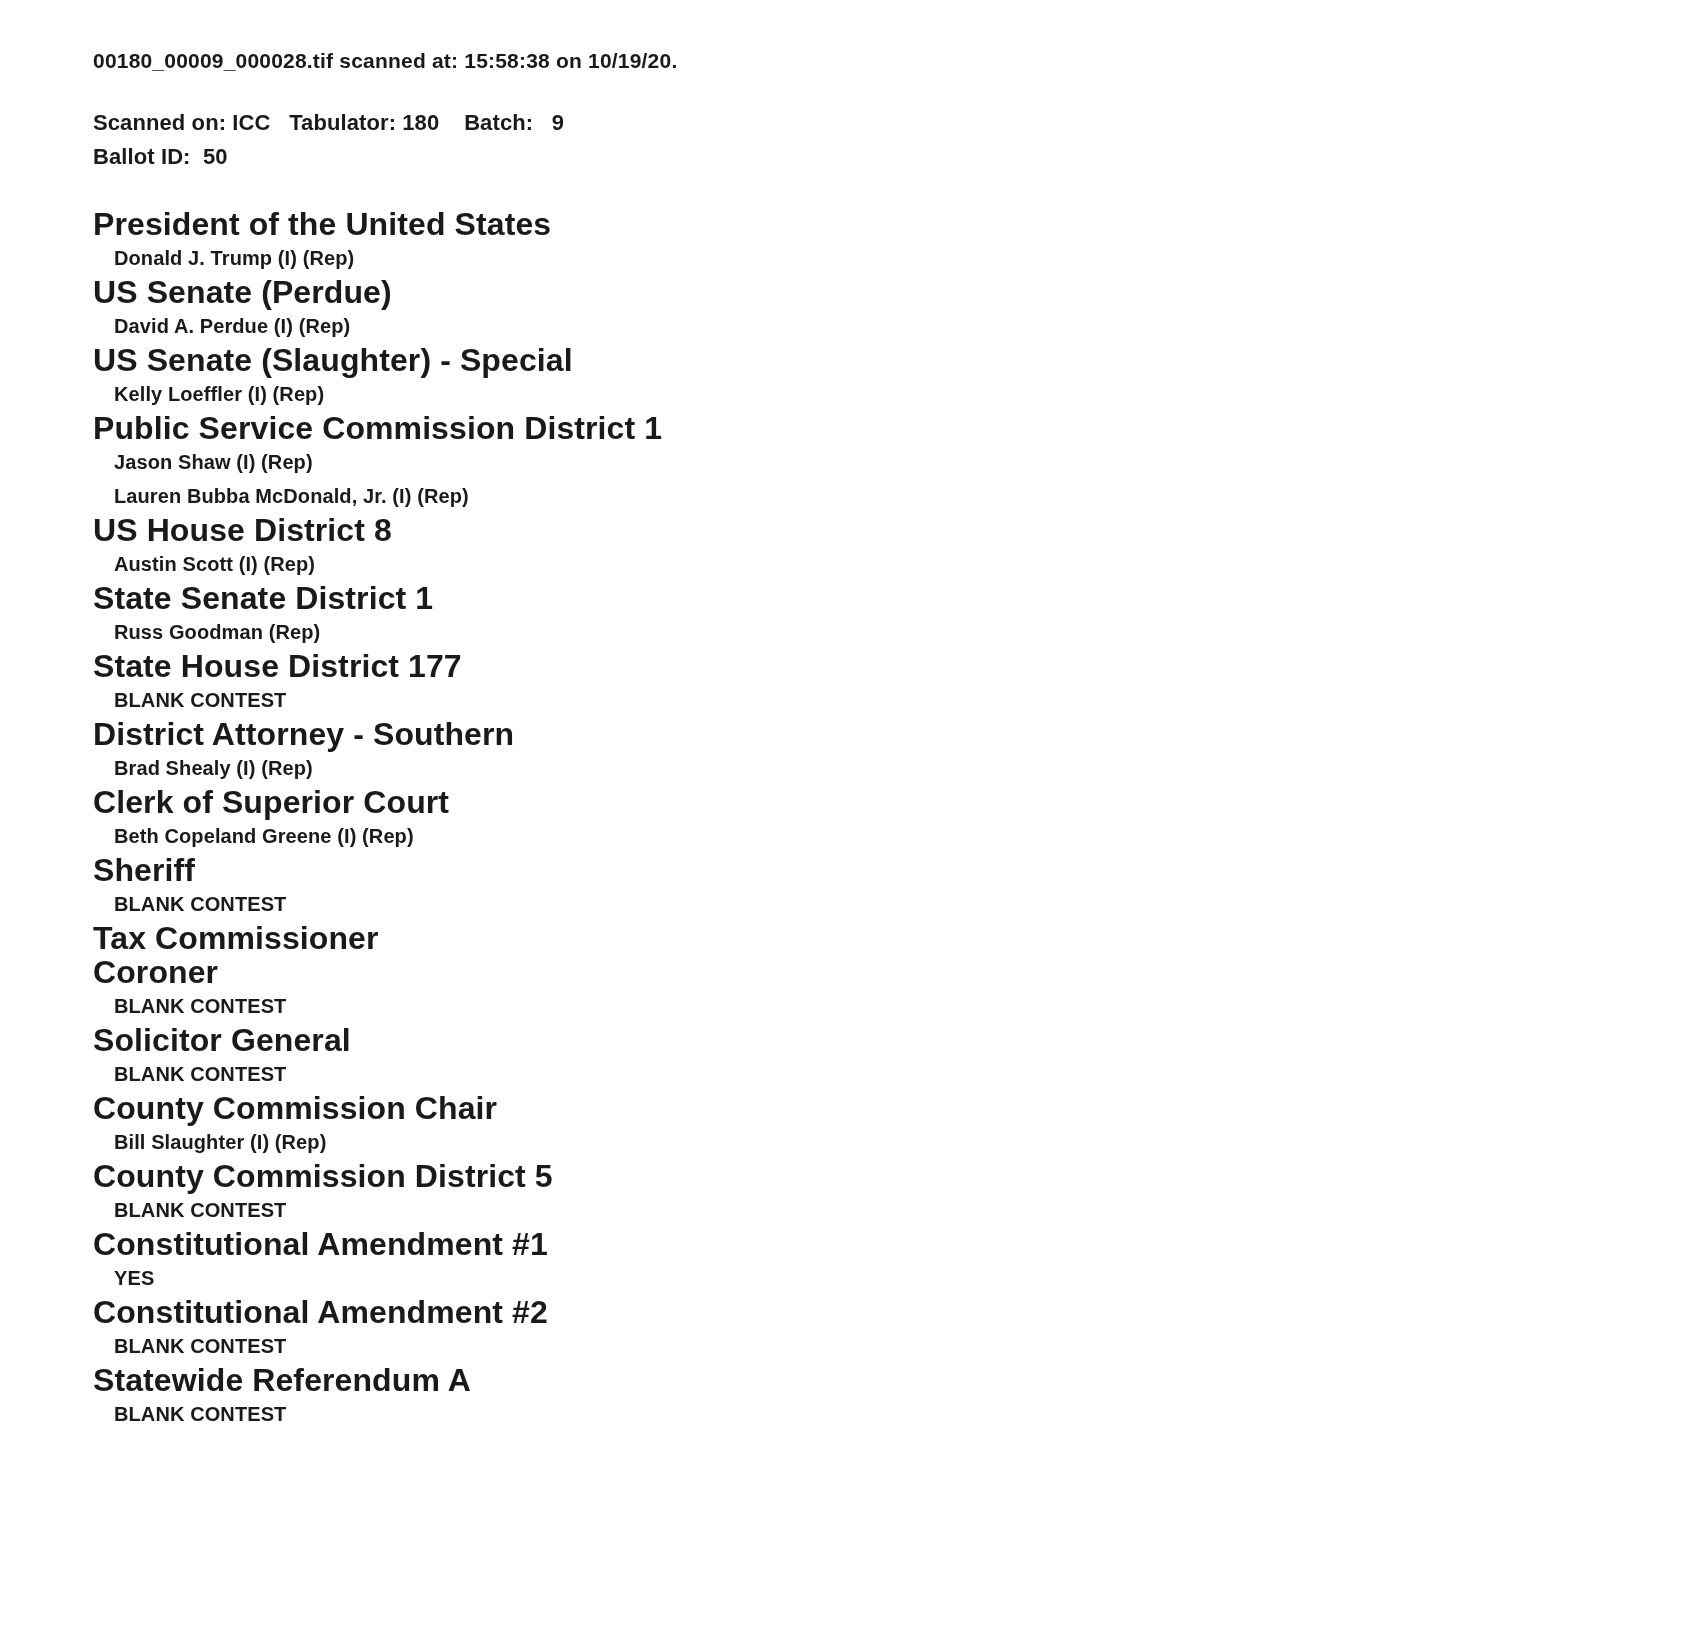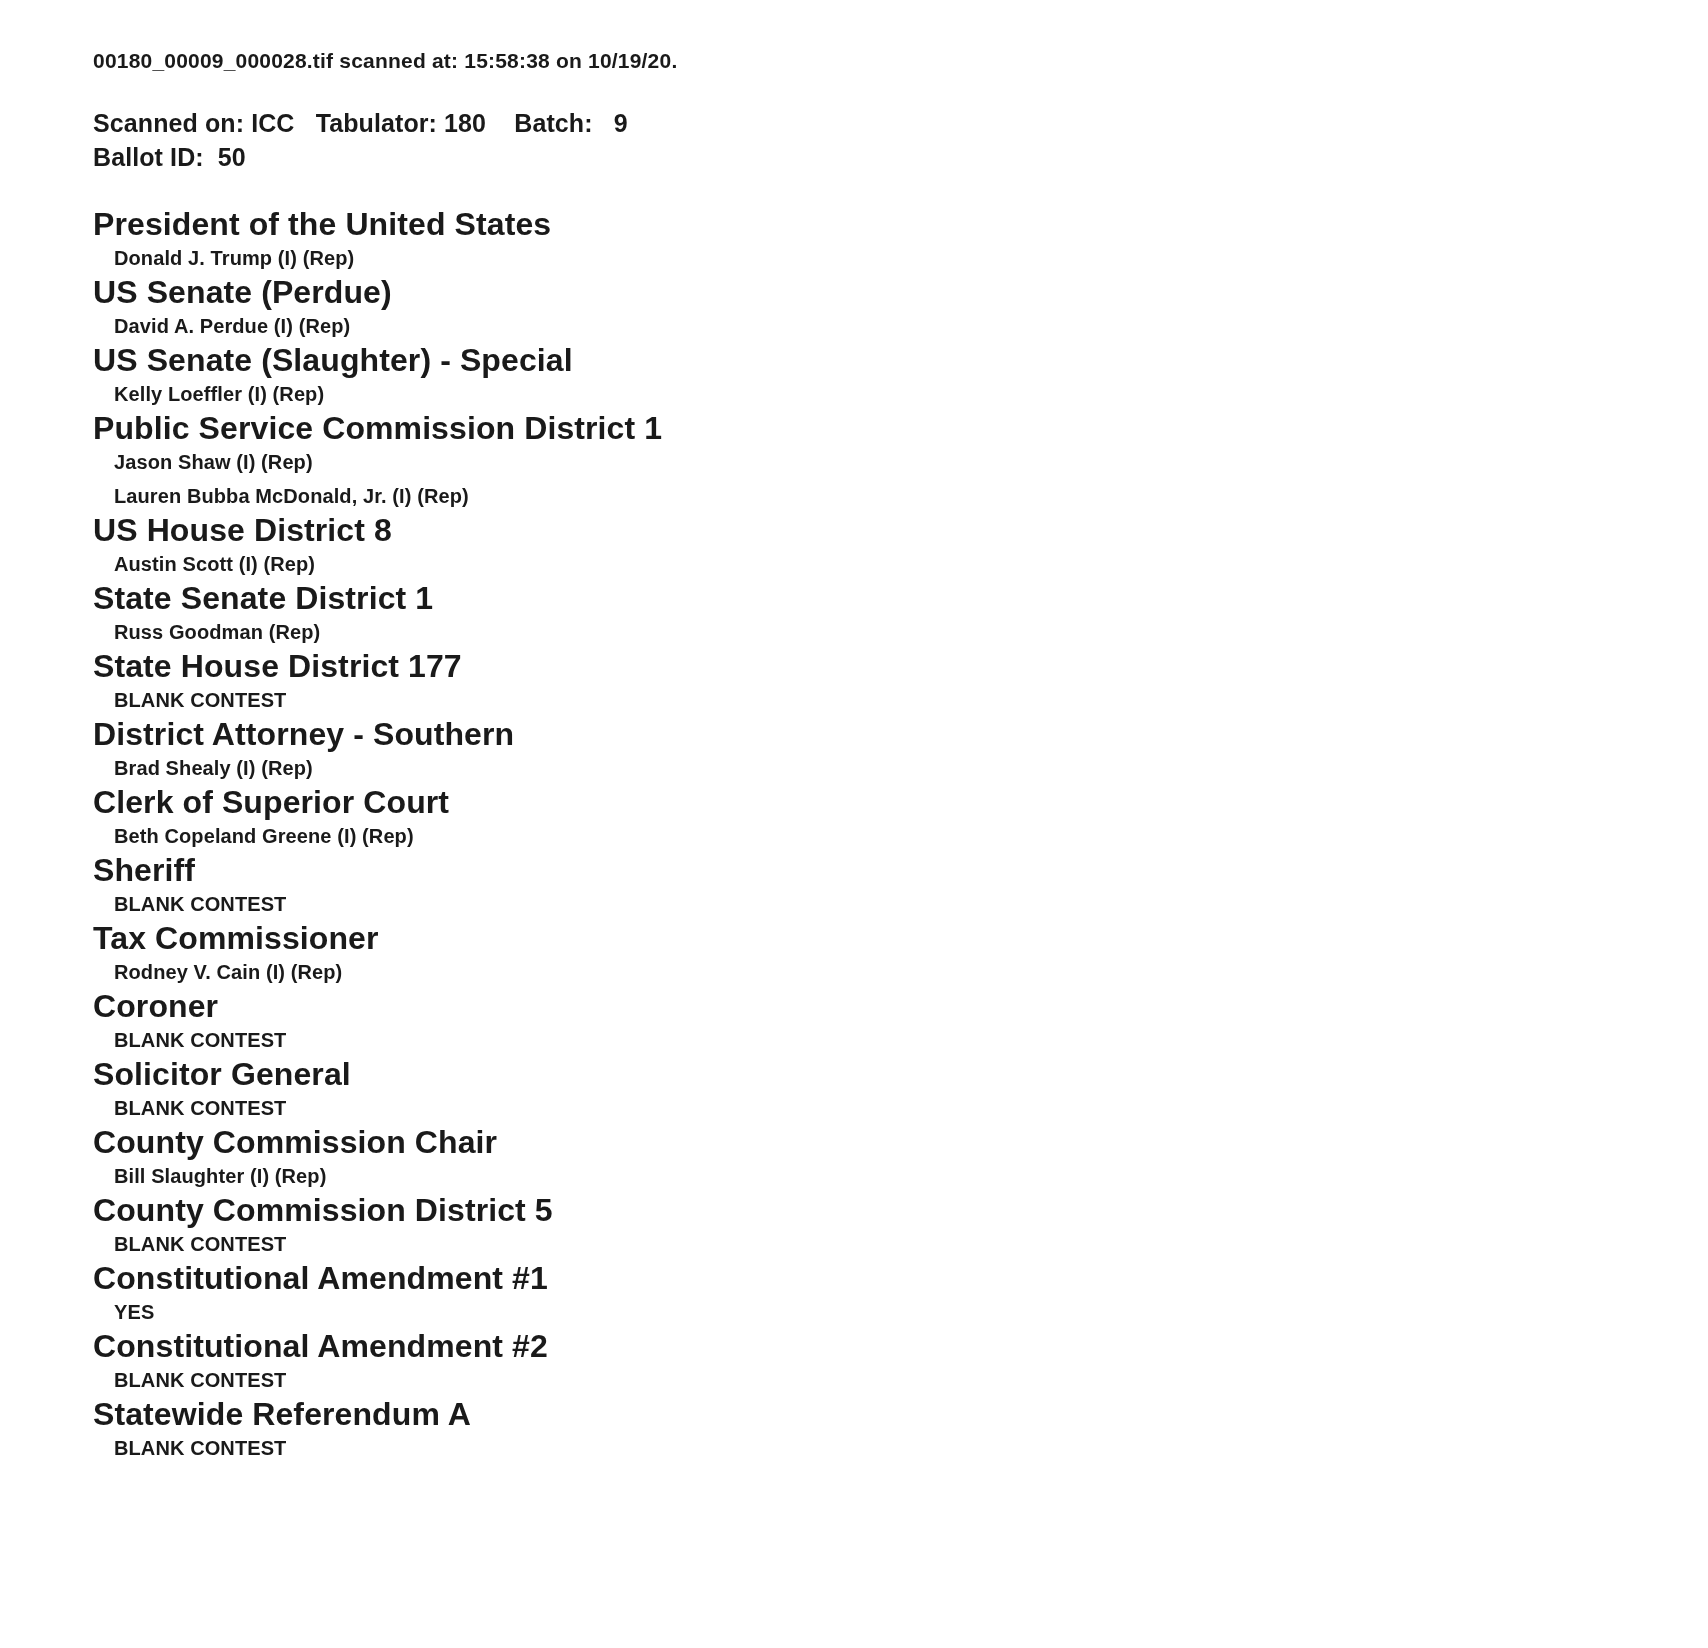--- a/index.html
+++ b/index.html
@@ -20,21 +20,21 @@
     font-weight: bold;
   }
   .scanline {
     font-size: 21px;
     line-height: 30px;
     margin: 0 0 30px 0;
     white-space: pre;
     letter-spacing: 0.2px;
   }
   .meta {
-    font-size: 25px;
+    font-size: 22px;
     line-height: 34px;
     margin: 0;
     white-space: pre;
     letter-spacing: 0.1px;
   }
   .contests {
     margin-top: 33px;
   }
   .contest { margin: 0; }
   .office {
@@ -112,21 +112,20 @@
         <div class="selection">Beth Copeland Greene (I) (Rep)</div>
       </div>
 
       <div class="contest">
         <div class="office">Sheriff</div>
         <div class="selection">BLANK CONTEST</div>
       </div>
 
       <div class="contest">
         <div class="office">Tax Commissioner</div>
-        <div class="selection">Rodney V. Cain (I) (Rep)</div>
       </div>
 
       <div class="contest">
         <div class="office">Coroner</div>
         <div class="selection">BLANK CONTEST</div>
       </div>
 
       <div class="contest">
         <div class="office">Solicitor General</div>
         <div class="selection">BLANK CONTEST</div>

